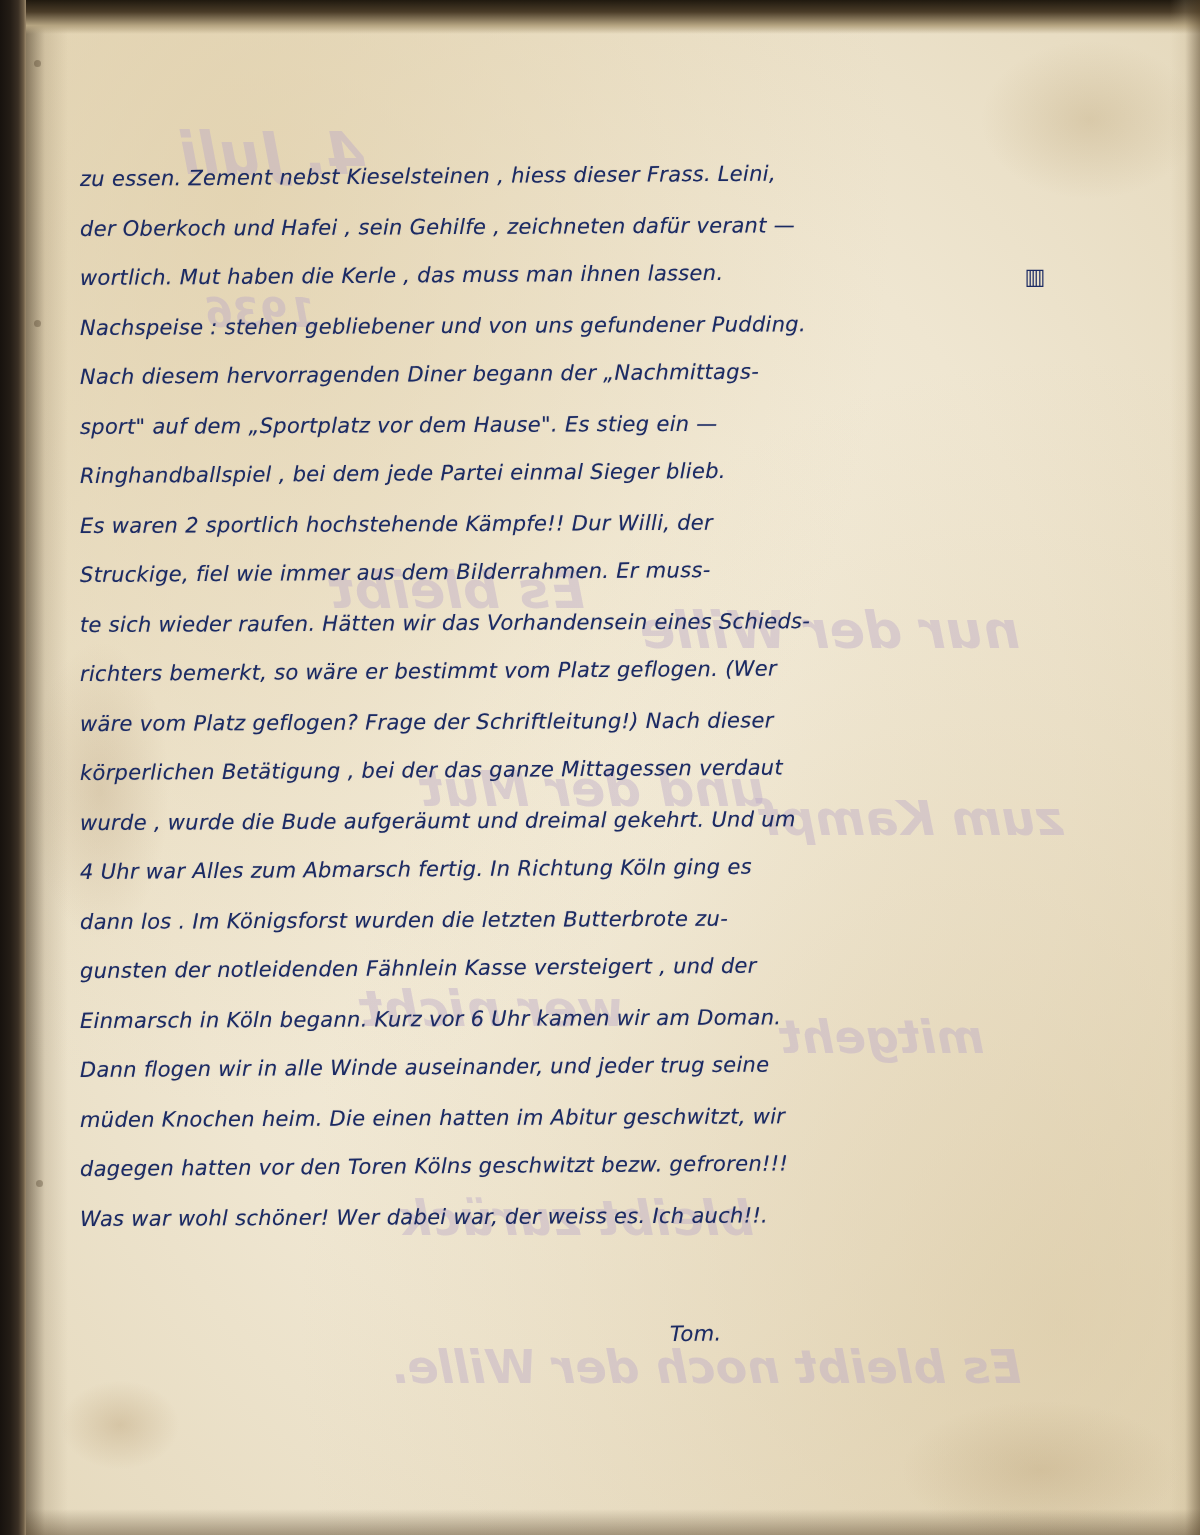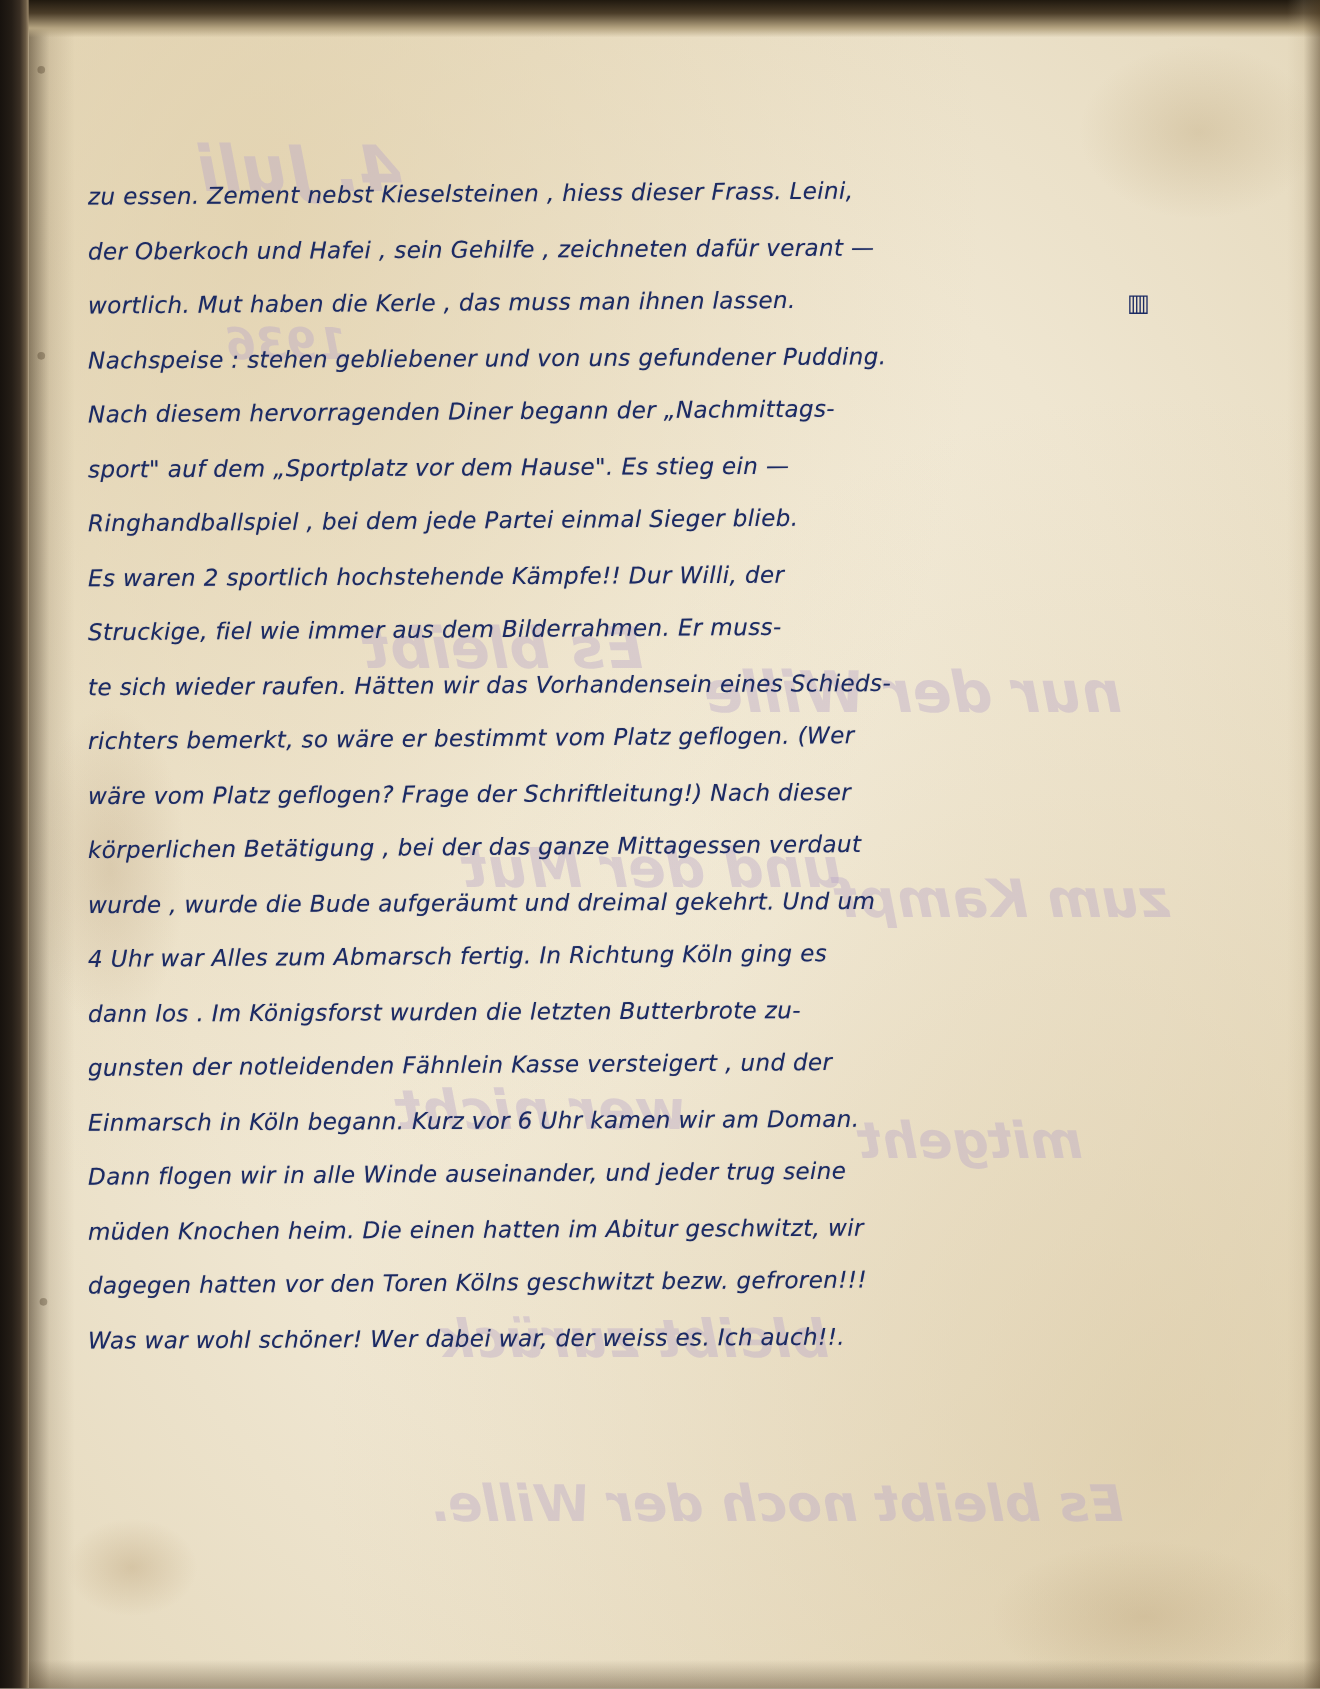--- a/index.html
+++ b/index.html
@@ -204,14 +204,17 @@
       <span class="ln">gunsten der notleidenden Fähnlein Kasse versteigert , und der</span>
       <span class="ln">Einmarsch in Köln begann. Kurz vor 6 Uhr kamen wir am Doman.</span>
       <span class="ln">Dann flogen wir in alle Winde auseinander, und jeder trug seine</span>
       <span class="ln">müden Knochen heim. Die einen hatten im Abitur geschwitzt, wir</span>
       <span class="ln">dagegen hatten vor den Toren Kölns geschwitzt bezw. gefroren!!!</span>
       <span class="ln">Was war wohl schöner! Wer dabei war, der weiss es. Ich auch!!.</span>
     </div>
 
   <div class="glyph">▥</div>
 
+  <div class="handwriting" style="top:1310px;left:80px;">
+    <span class="signature">Tom.</span>
+  </div>
 
 </div>
 
 </body></html>

